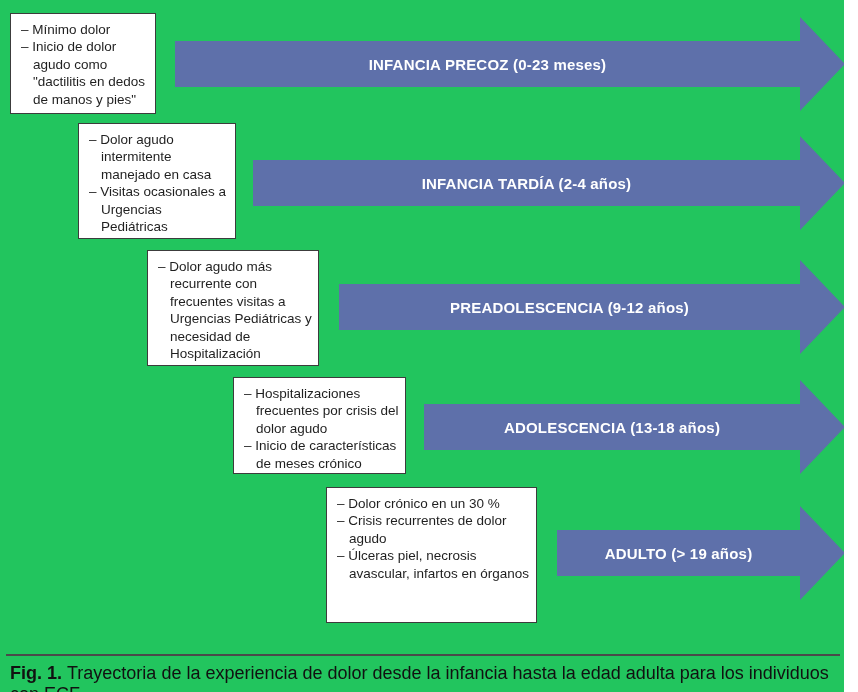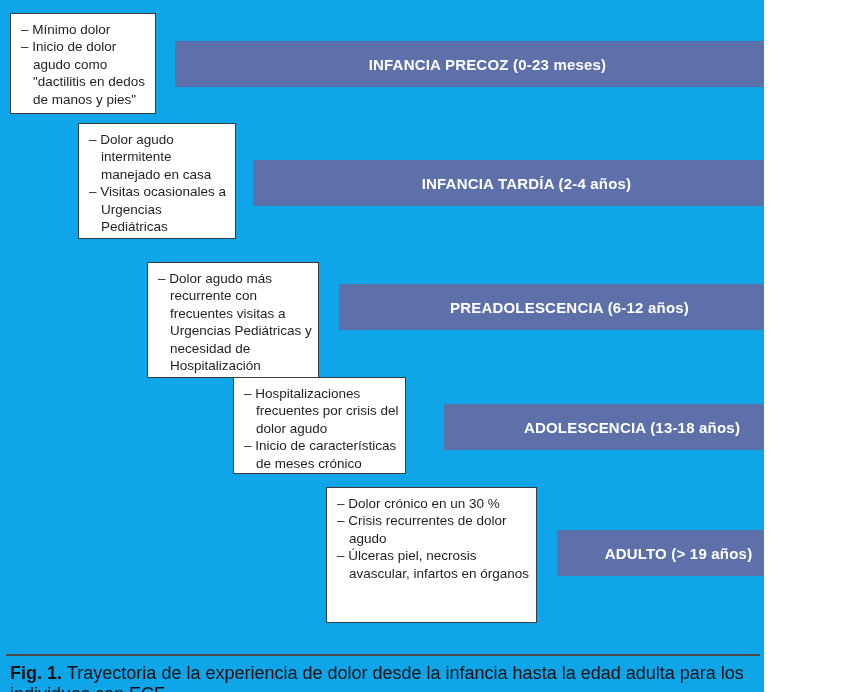--- a/index.html
+++ b/index.html
@@ -3,44 +3,44 @@
 <meta charset="utf-8">
 <style>
   html, body {
     margin: 0;
     padding: 0;
     background: #ffffff;
     font-family: "Liberation Sans", sans-serif;
   }
   .figure {
     position: relative;
-    width: 764px;
+    width: 844px;
     height: 692px;
-    background: #0ea5e9;
+    background: #22c55e;
     overflow: hidden;
   }
 
   
   .note-box {
     position: absolute;
     box-sizing: border-box;
     border: 1.4px solid var(--box-border, #3c3c3c);
     background: #ffffff;
     color: var(--box-text, #1f1f1f);
     font-size: 13.5px;
     line-height: 17.4px;
     padding: 7px 4px 6px 10px;
   }
   .note-item {
     padding-left: 12px;
     text-indent: -12px;
   }
   .box1 { left: 10px;  top: 13px;  width: 146px; height: 101px; }
   .box2 { left: 78px;  top: 123px; width: 158px; height: 116px; }
-  .box3 { left: 147px; top: 250px; width: 172px; height: 116px; margin-top: 12px; }
+  .box3 { left: 147px; top: 250px; width: 172px; height: 116px; }
   .box4 { left: 233px; top: 377px; width: 173px; height: 97px;  }
   .box5 { left: 326px; top: 487px; width: 211px; height: 136px; }
 
   
   .arrow {
     position: absolute;
     height: 46px;
     background: var(--arrow, #5e70aa);
     display: flex;
     align-items: center;
@@ -62,21 +62,21 @@
     color: var(--arrow-text, #ffffff);
     font-weight: bold;
     font-size: 15px;
     letter-spacing: 0.2px;
     white-space: nowrap;
     text-align: center;
   }
   .arrow1 { left: 175px; top: 41px;  width: 625px; }
   .arrow2 { left: 253px; top: 160px; width: 547px; }
   .arrow3 { left: 339px; top: 284px; width: 461px; }
-  .arrow4 { left: 424px; top: 404px; width: 376px; margin-left: 20px; }
+  .arrow4 { left: 424px; top: 404px; width: 376px; }
   .arrow5 { left: 557px; top: 530px; width: 243px; }
 
   
   .caption-rule {
     position: absolute;
     left: 6px;
     right: 4px;
     top: 654px;
     height: 2px;
     background: var(--divider, #4a4a4a);
@@ -112,21 +112,21 @@
     <div class="note-item">– Visitas ocasionales a Urgencias Pediátricas</div>
   </div>
   <div class="arrow arrow2">
     <span class="arrow-label">INFANCIA TARDÍA (2-4 años)</span>
   </div>
 
   <div class="note-box box3">
     <div class="note-item">– Dolor agudo más recurrente con frecuentes visitas a Urgencias Pediátricas y necesidad de Hospitalización</div>
   </div>
   <div class="arrow arrow3">
-    <span class="arrow-label">PREADOLESCENCIA (6-12 años)</span>
+    <span class="arrow-label">PREADOLESCENCIA (9-12 años)</span>
   </div>
 
   <div class="note-box box4">
     <div class="note-item">– Hospitalizaciones frecuentes por crisis del dolor agudo</div>
     <div class="note-item">– Inicio de características de meses crónico</div>
   </div>
   <div class="arrow arrow4">
     <span class="arrow-label">ADOLESCENCIA (13-18 años)</span>
   </div>
 

